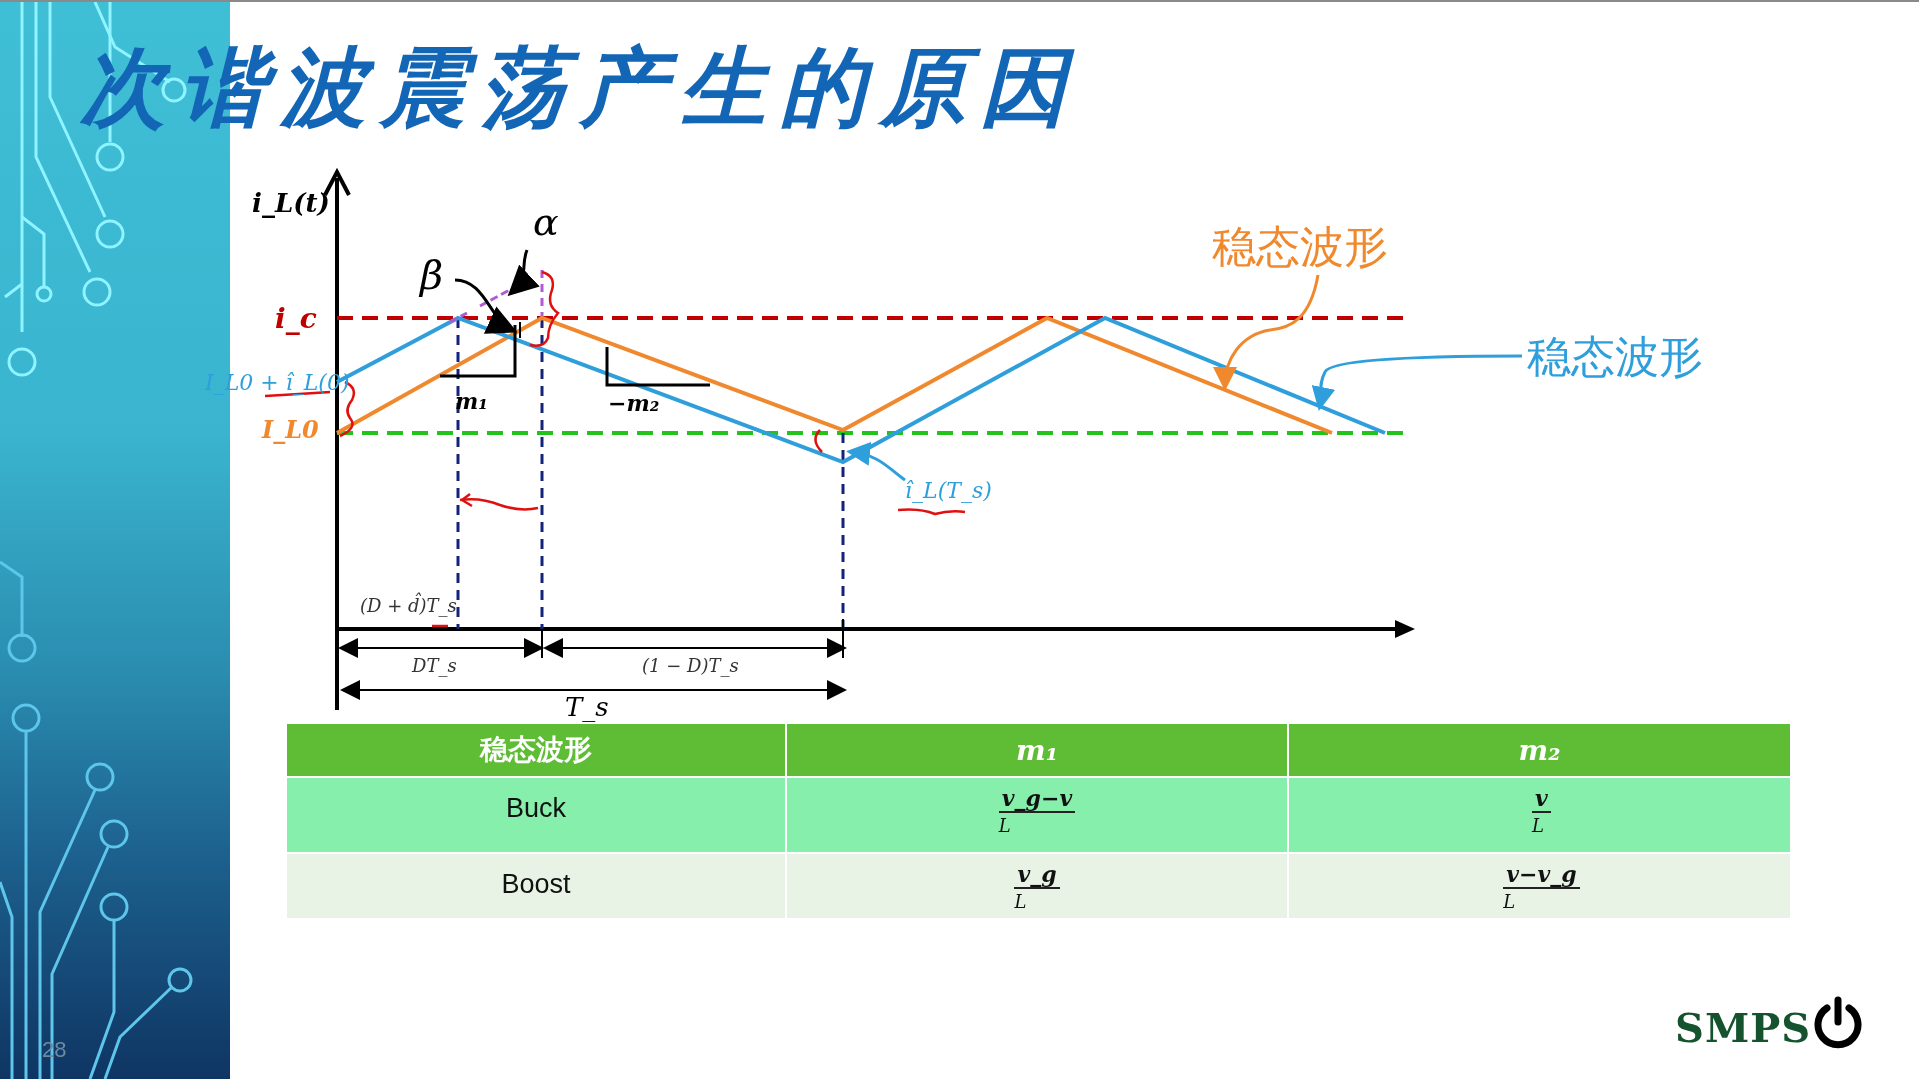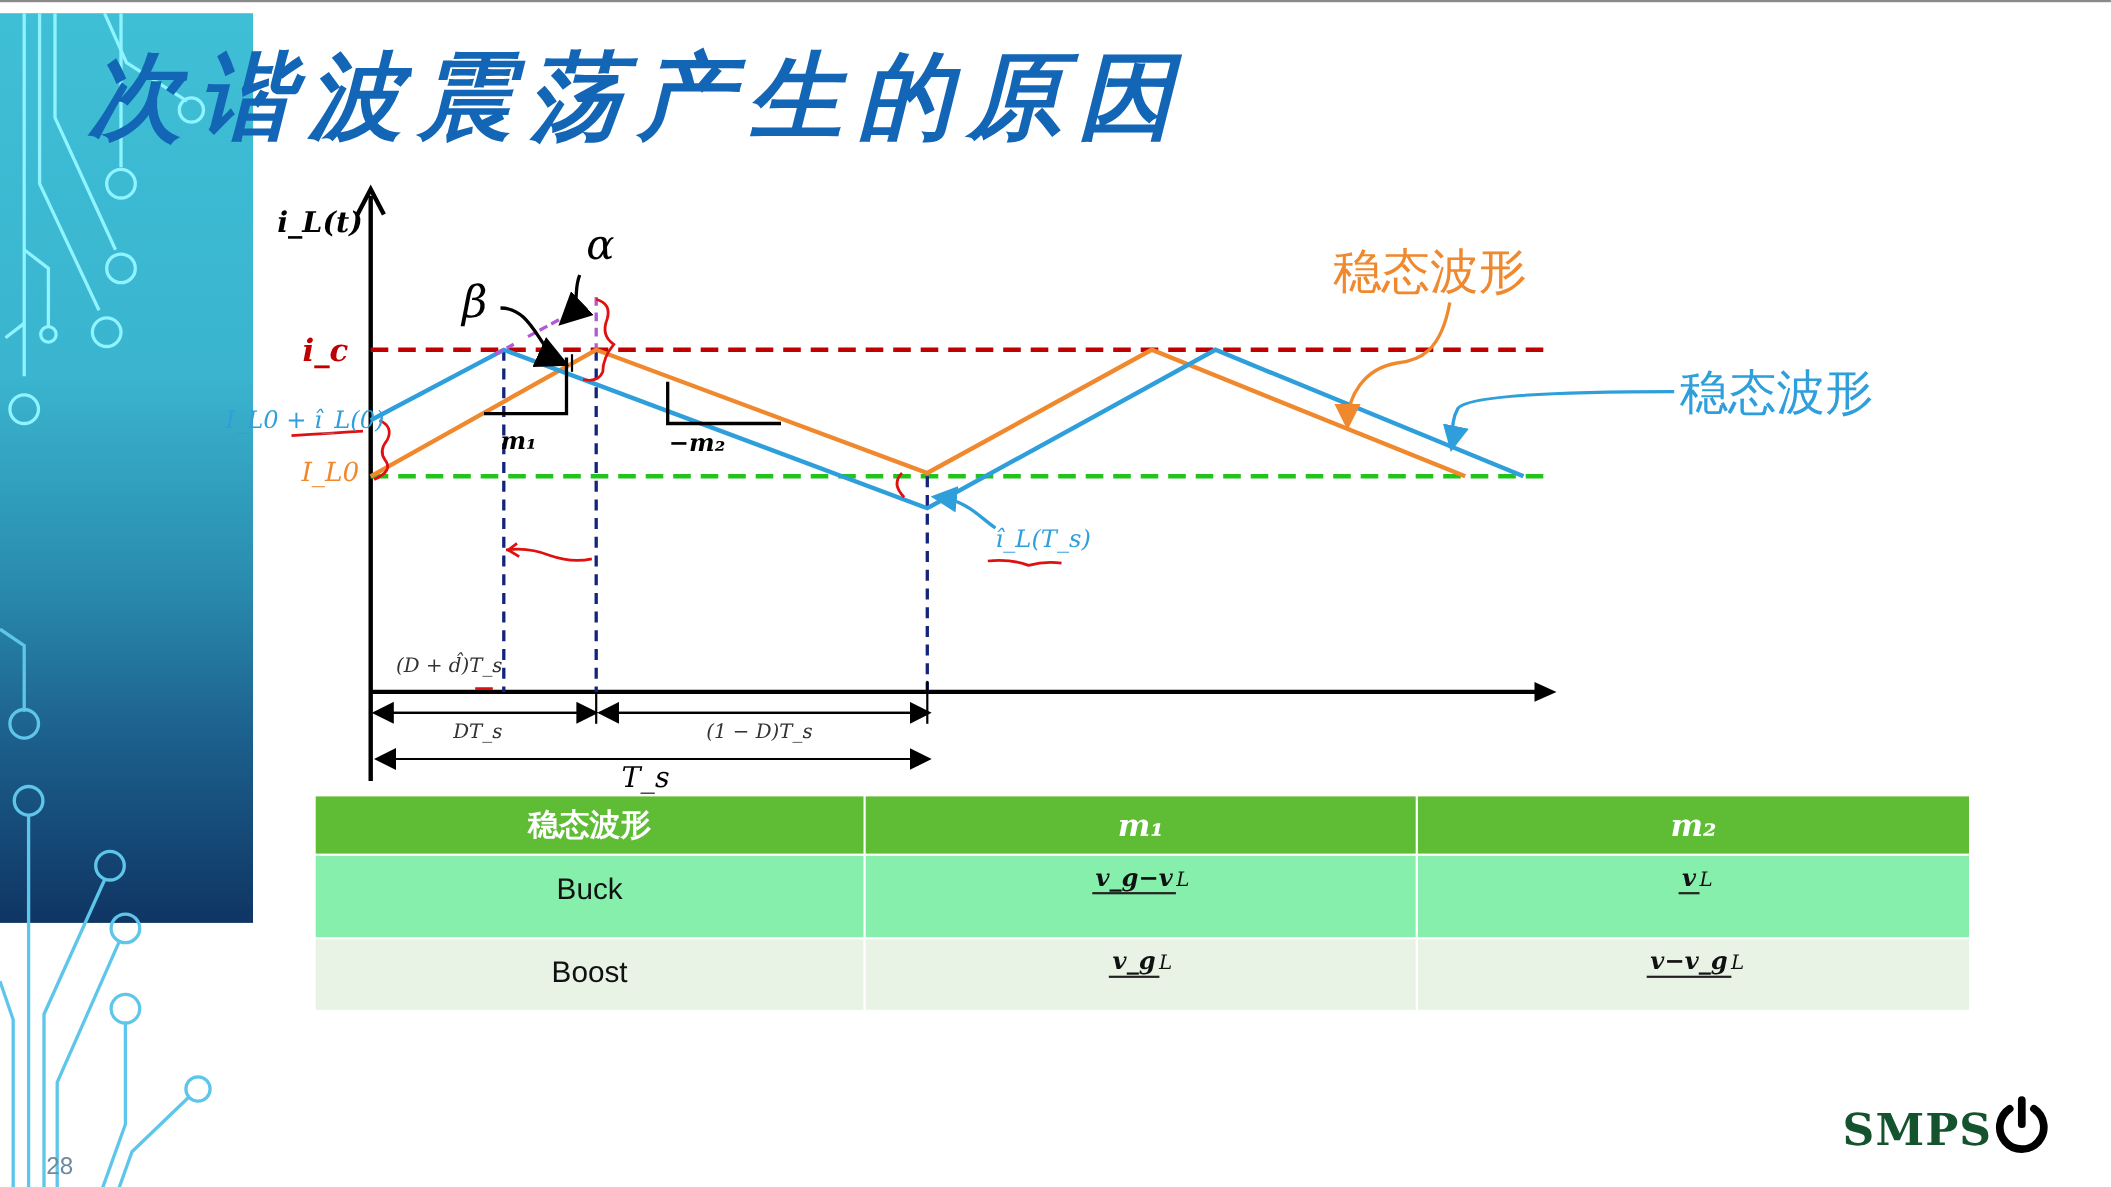--- a/index.html
+++ b/index.html
@@ -1,34 +1,34 @@
 <!DOCTYPE html>
 <html><head>
 <meta charset="utf-8">
 <style>
   html, body { margin:0; padding:0; }
   body { width:1919px; height:1079px; position:relative; overflow:hidden; background:#ffffff; font-family:"DejaVu Sans", sans-serif; }
   .topline { position:absolute; left:0; top:0; width:1919px; height:2px; background:#8a8a8a; }
-  .sidebar { position:absolute; left:0; top:12px; width:230px; height:827px;
+  .sidebar { position:absolute; left:0; top:2px; width:230px; height:1077px;
     background:linear-gradient(180deg,#3fbfd6 0%,#3ab4cf 40%,#2a8db0 62%,#1c5f8c 80%,#0f3563 100%); }
   .sidebar svg { position:absolute; left:0; top:0; }
   .page-num { position:absolute; left:42px; top:1035px; font-size:22px; color:#6f8aa0; font-family:"Liberation Sans", sans-serif; }
   .title { position:absolute; left:80px; top:30px; font-size:86px; font-weight:bold; color:#1366b5; letter-spacing:14px;
     font-family:"DejaVu Serif", serif; font-style:italic; white-space:nowrap; }
   .diagram { position:absolute; left:0; top:0; }
   .lbl { position:absolute; white-space:nowrap; font-family:"DejaVu Serif", serif; font-style:italic; }
   .legend-cn { position:absolute; white-space:nowrap; font-family:"DejaVu Sans", sans-serif; font-size:44px; }
   table.topo { position:absolute; left:285px; top:722px; width:1505px; border-collapse:collapse; table-layout:fixed; }
   table.topo th { background:#5fbd35; color:#ffffff; height:50px; font-size:28px; font-weight:bold; border:2px solid #ffffff; text-align:center; }
   table.topo td { border:2px solid #ffffff; text-align:center; font-size:27px; color:#111; vertical-align:top; font-family:"Liberation Sans", sans-serif; }
   table.topo tr.r0 td { background:#86efac; height:72px; }
   table.topo tr.r1 td { background:#e8f3e6; height:62px; }
   table.topo tr.r2 td { background:#d3e9ce; height:86px; }
   .cell-name { padding-top:14px; display:block; }
-  .frac { display:inline-flex; align-items:flex-end; font-family:"DejaVu Serif", serif; font-style:italic; font-size:22px; margin-top:6px; }
+  .frac { display:inline-flex; flex-direction:column; align-items:flex-start; font-family:"DejaVu Serif", serif; font-style:italic; font-size:22px; margin-top:6px; }
   .frac .num { border-bottom:2px solid #222; padding:0 3px; line-height:26px; font-weight:bold; }
   .frac .den { line-height:26px; font-size:18px; }
   .minus { font-family:"DejaVu Serif", serif; color:#999; font-size:20px; vertical-align:middle; margin-right:4px; }
   .th-math { font-family:"DejaVu Serif", serif; font-style:italic; }
   .smps { position:absolute; left:1675px; top:1004px; font-size:40px; font-weight:bold; color:#14532d; font-family:"DejaVu Serif", serif; letter-spacing:1px; }
   .power { position:absolute; left:1810px; top:996px; }
 </style>
 </head>
 <body>
 
@@ -138,21 +138,21 @@
     <path d="M1005 776 L1045 776"></path>
     <path d="M503 828 Q525 818 550 826 Q565 830 582 829"></path>
   </g>
 </svg>
 
 <div class="lbl" style="left:252px;top:188px;font-size:26px;font-weight:bold;color:#000;">i_L(t)</div>
 <div class="lbl" style="left:533px;top:200px;font-size:38px;color:#000;">α</div>
 <div class="lbl" style="left:420px;top:252px;font-size:40px;color:#000;">β</div>
 <div class="lbl" style="left:275px;top:302px;font-size:28px;font-weight:bold;color:#c00000;">i_c</div>
 <div class="lbl" style="left:205px;top:370px;font-size:22px;color:#2f9fdc;">I_L0 + î_L(0)</div>
-<div class="lbl" style="left:262px;top:415px;font-size:24px;font-weight:normal;color:#f0892e;margin-left:12px;">I_L0</div>
+<div class="lbl" style="left:262px;top:415px;font-size:24px;font-weight:bold;color:#f0892e;">I_L0</div>
 <div class="lbl" style="left:455px;top:388px;font-size:22px;font-weight:bold;color:#000;">m₁</div>
 <div class="lbl" style="left:608px;top:390px;font-size:22px;font-weight:bold;color:#000;">−m₂</div>
 <div class="lbl" style="left:905px;top:478px;font-size:22px;color:#2f9fdc;">î_L(T_s)</div>
 <div class="lbl" style="left:360px;top:595px;font-size:18px;color:#333;">(D + d̂)T_s</div>
 <div class="lbl" style="left:412px;top:655px;font-size:18px;color:#333;">DT_s</div>
 <div class="lbl" style="left:642px;top:655px;font-size:18px;color:#333;">(1 − D)T_s</div>
 <div class="lbl" style="left:565px;top:692px;font-size:26px;color:#000;">T_s</div>
 
 <div class="legend-cn" style="left:1212px;top:218px;color:#f0892e;">稳态波形</div>
 <div class="legend-cn" style="left:1527px;top:328px;color:#2f9fdc;">稳态波形</div>

